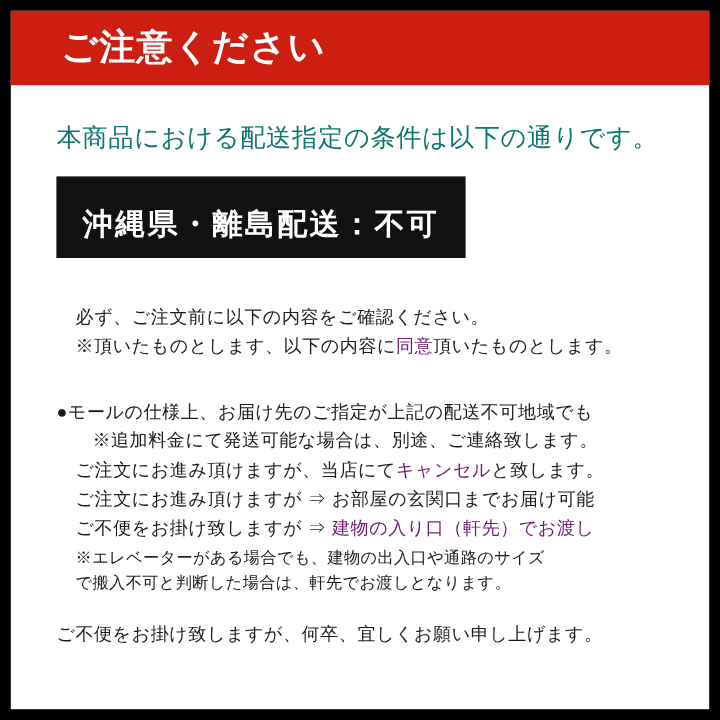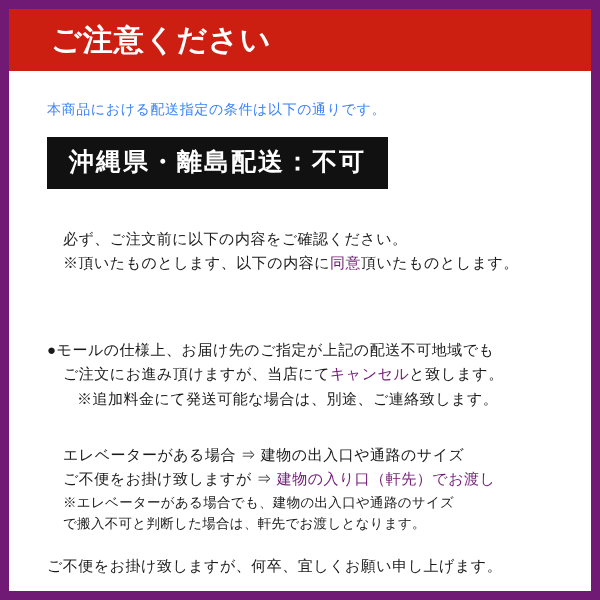--- a/index.html
+++ b/index.html
@@ -11,21 +11,21 @@
     height: 600px;
     background: #ffffff;
     font-family: "Liberation Sans", sans-serif;
     overflow: hidden;
   }
   .page {
     position: relative;
     width: 600px;
     height: 600px;
     box-sizing: border-box;
-    border: 9px solid #701a75;
+    border: 9px solid #000000;
     background: #ffffff;
   }
   .header {
     height: 62px;
     background: #cc1f11;
     display: flex;
     align-items: center;
     padding-left: 42px;
     box-sizing: border-box;
   }
@@ -34,32 +34,32 @@
     font-size: 30px;
     font-weight: bold;
     letter-spacing: 1px;
     line-height: 1;
   }
   .body {
     padding: 24px 38px 0 38px;
     box-sizing: border-box;
   }
   .lead {
-    font-size: 14px;
-    color: #3b82f6;
+    font-size: 21px;
+    color: #0f766e;
     letter-spacing: 0.6px;
     margin: 6px 0 18px 0;
   }
   .banner {
     background: #111111;
     color: #ffffff;
     font-size: 25px;
     font-weight: bold;
     letter-spacing: 2px;
-    padding: 11px 22px 13px 22px;
+    padding: 27px 22px 13px 22px;
     display: inline-block;
     margin: 0 0 22px 0;
     line-height: 1.1;
   }
   .para {
     font-size: 15px;
     color: #1a1a1a;
     letter-spacing: 0.5px;
     line-height: 1.62;
     margin: 16px;
@@ -68,21 +68,20 @@
     color: #701a75;
   }
   .block-gap {
     height: 15px;
   }
   .bullet-block {
     font-size: 15px;
     color: #1a1a1a;
     letter-spacing: 0.5px;
     line-height: 1.62;
-    margin-top: 32px;
   }
   .indent-1 {
     padding-left: 16px;
   }
   .indent-2 {
     padding-left: 30px;
   }
   .small-note {
     font-size: 13.5px;
     letter-spacing: 0.3px;
@@ -114,26 +113,26 @@
 
     <div class="para">
       <div class="sub-line">必ず、ご注文前に以下の内容をご確認ください。</div>
       <div class="sub-line"><span>※頂いたものとします、以下の内容に</span><span class="highlight-red">同意</span><span>頂いたものとします。</span></div>
     </div>
 
     <div class="block-gap"></div>
 
     <div class="bullet-block">
       <div class="sub-line">●モールの仕様上、お届け先のご指定が上記の配送不可地域でも</div>
+      <div class="sub-line indent-2">※追加料金にて発送可能な場合は、別途、ご連絡致します。</div>
       <div class="sub-line indent-1"><span>ご注文にお進み頂けますが、当店にて</span><span class="highlight-red">キャンセル</span><span>と致します。</span></div>
-      <div class="sub-line indent-2">※追加料金にて発送可能な場合は、別途、ご連絡致します。</div>
     </div>
 
     <div class="bullet-block">
-      <div class="sub-line indent-1">エレベーターがある場合 ⇒ 建物の出入口や通路のサイズ</div>
+      <div class="sub-line indent-1">ご注文にお進み頂けますが ⇒ お部屋の玄関口までお届け可能</div>
       <div class="sub-line indent-1"><span>ご不便をお掛け致しますが ⇒ </span><span class="highlight-red">建物の入り口（軒先）でお渡し</span></div>
       <div class="sub-line indent-1 small-note">※エレベーターがある場合でも、建物の出入口や通路のサイズ</div>
       <div class="sub-line indent-1 small-note">で搬入不可と判断した場合は、軒先でお渡しとなります。</div>
     </div>
 
     <p class="closing">ご不便をお掛け致しますが、何卒、宜しくお願い申し上げます。</p>
 
   </div>
 </div>
 

